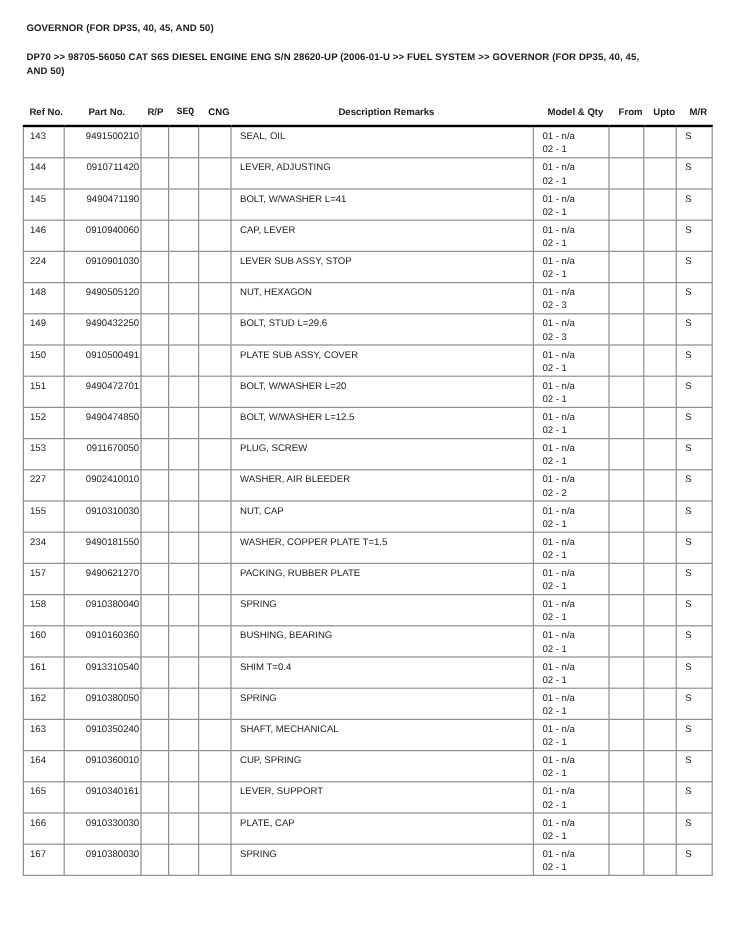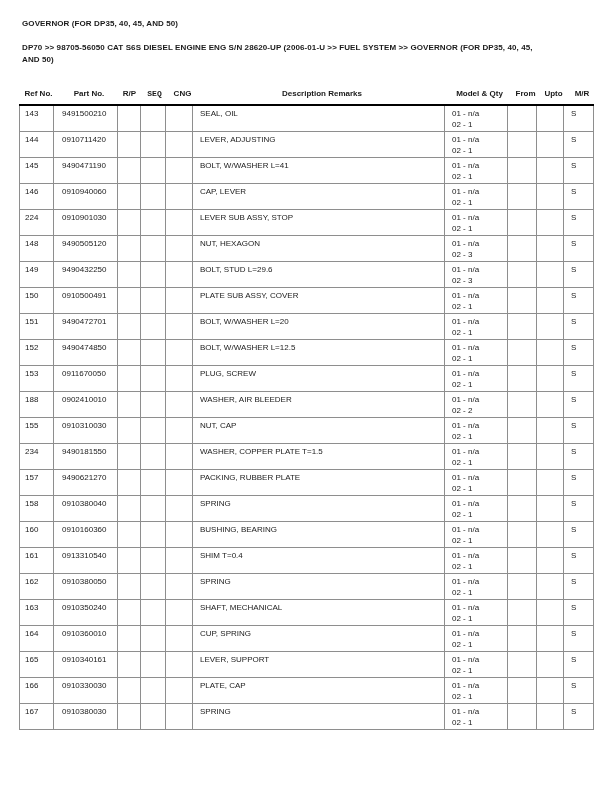--- a/index.html
+++ b/index.html
@@ -50,21 +50,21 @@
   table.parts tbody td {
     border: 1px solid #8e8e8e;
     font-size: 8px;
     line-height: 11px;
     vertical-align: top;
     padding: 2px 1px 0 7px;
     overflow: hidden;
     white-space: nowrap;
   }
   table.parts tbody td.c-ref  { padding-left: 5px; }
-  table.parts tbody td.c-part { padding-left: 8px; }
+  table.parts tbody td.c-part { padding-left: 8px; text-align: right; }
 </style>
 </head>
 <body>
 
 <div class="page">
 
   <div class="title">GOVERNOR (FOR DP35, 40, 45, AND 50)</div>
 
   <div class="breadcrumb">DP70 &gt;&gt; 98705-56050 CAT S6S DIESEL ENGINE ENG S/N 28620-UP (2006-01-U &gt;&gt; FUEL SYSTEM &gt;&gt; GOVERNOR (FOR DP35, 40, 45, AND 50)</div>
 
@@ -255,21 +255,21 @@
           <td class="c-desc">PLUG, SCREW</td>
           <td class="c-model">
             <div>01 - n/a</div>
             <div>02 - 1</div>
           </td>
           <td class="c-from"></td>
           <td class="c-upto"></td>
           <td class="c-mr">S</td>
         </tr>
         <tr>
-          <td class="c-ref">188</td>
+          <td class="c-ref">227</td>
           <td class="c-part">0902410010</td>
           <td class="c-rp"></td>
           <td class="c-seq"></td>
           <td class="c-cng"></td>
           <td class="c-desc">WASHER, AIR BLEEDER</td>
           <td class="c-model">
             <div>01 - n/a</div>
             <div>02 - 2</div>
           </td>
           <td class="c-from"></td>

